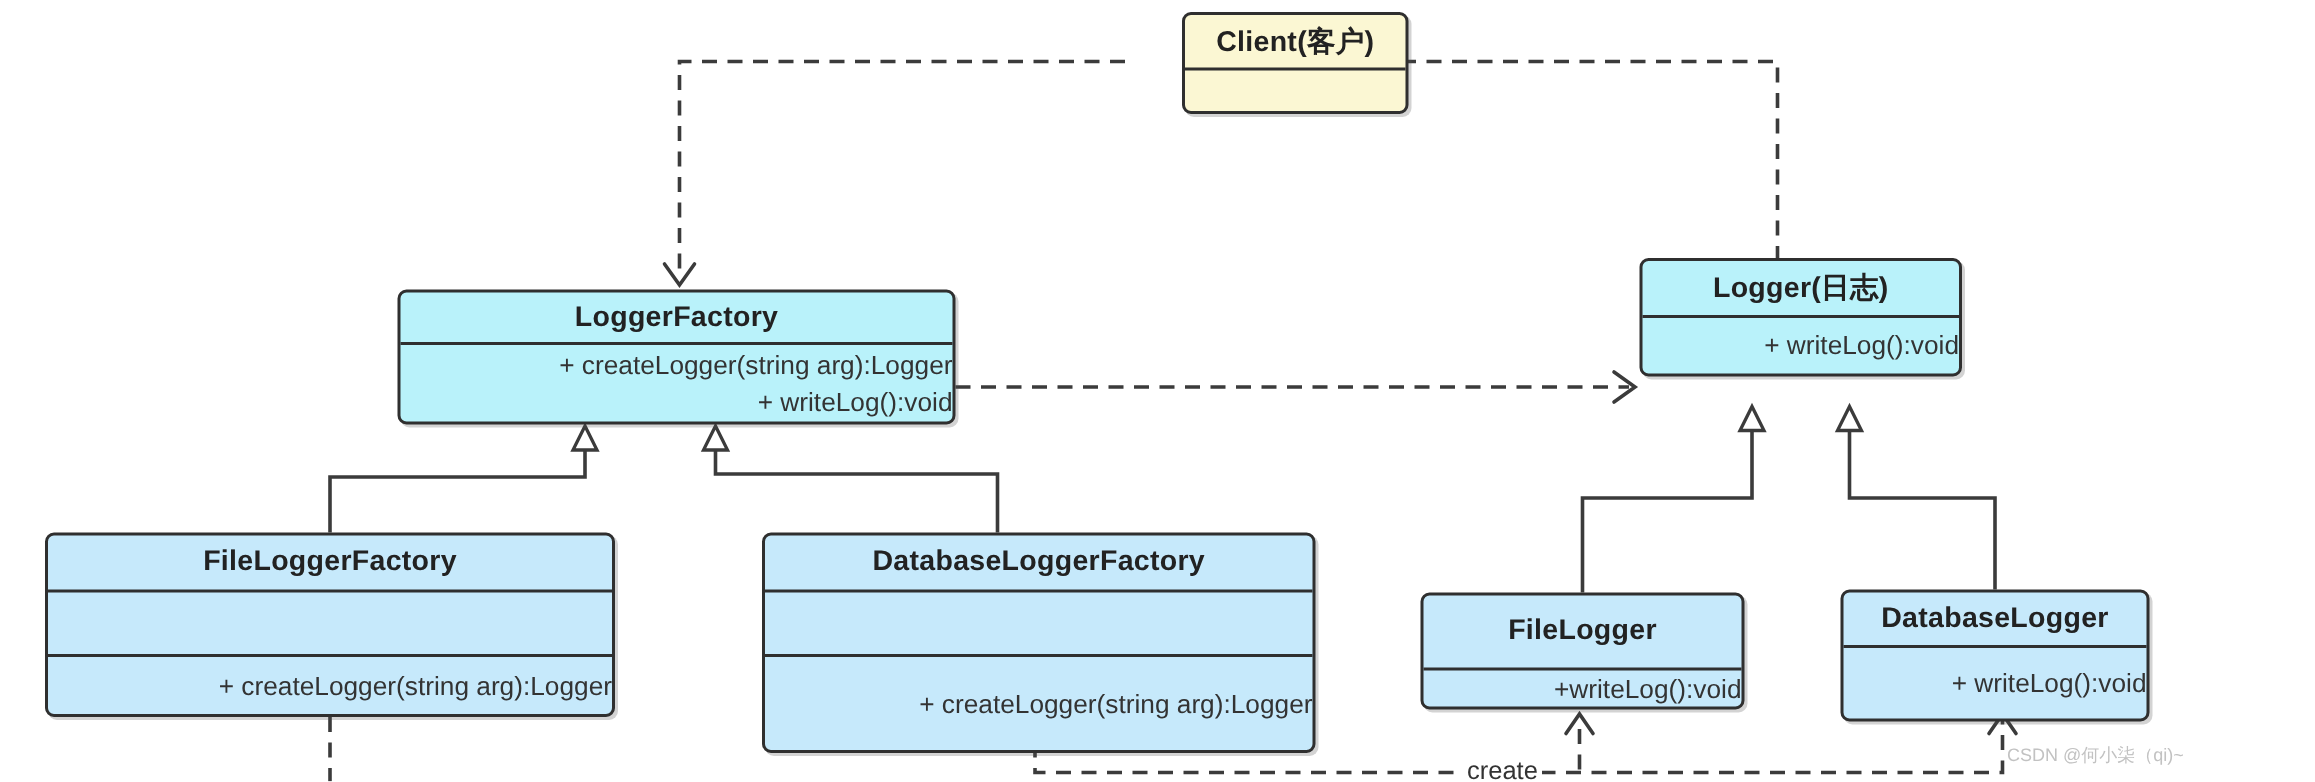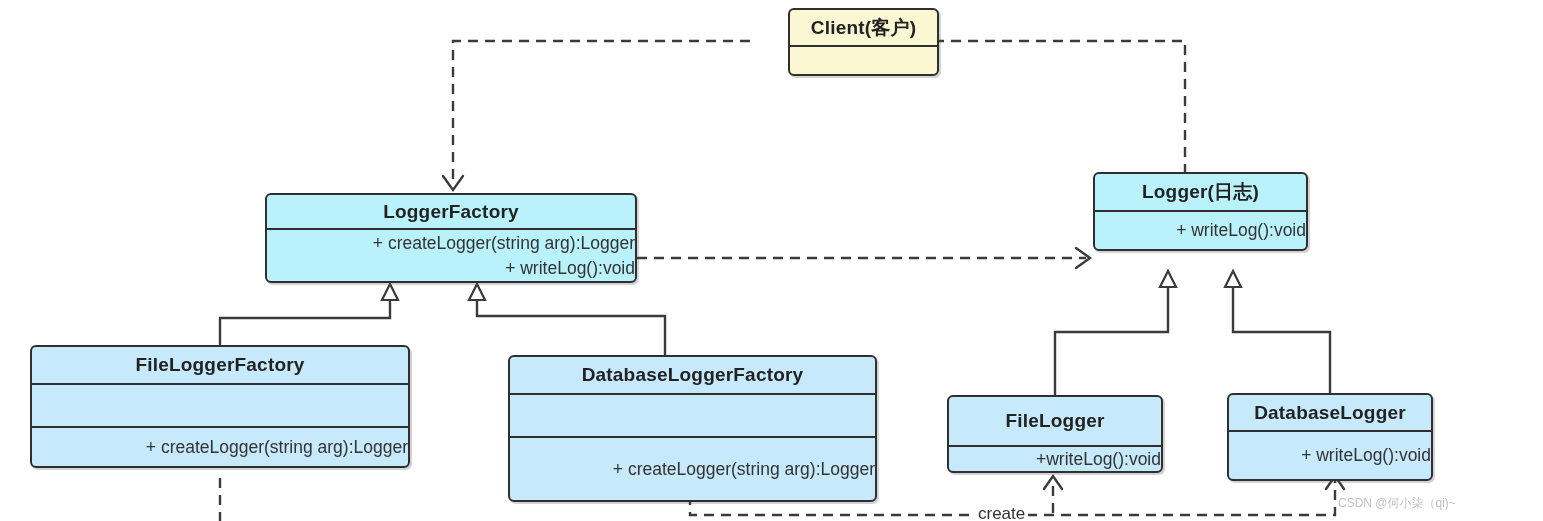--- a/index.html
+++ b/index.html
@@ -107,21 +107,21 @@
     </div>
   </div>
 
   <div class="uml-box abstract-fill" style="left:1093px;top:172px;width:215px;height:79px">
     <div class="uml-title" style="height:36px">Logger(日志)</div>
     <div class="uml-comp uml-body">
       <div class="uml-method">+ writeLog():void</div>
     </div>
   </div>
 
-  <div class="uml-box concrete-fill" style="left:30px;top:345px;width:380px;height:123px">
+  <div class="uml-box concrete-fill" style="left:30px;top:355px;width:380px;height:123px">
     <div class="uml-title" style="height:36px">FileLoggerFactory</div>
     <div class="uml-comp" style="flex:0 0 43px"></div>
     <div class="uml-comp uml-body">
       <div class="uml-method">+ createLogger(string arg):Logger</div>
     </div>
   </div>
 
   <div class="uml-box concrete-fill" style="left:508px;top:355px;width:369px;height:147px">
     <div class="uml-title" style="height:36px">DatabaseLoggerFactory</div>
     <div class="uml-comp" style="flex:0 0 43px"></div>

